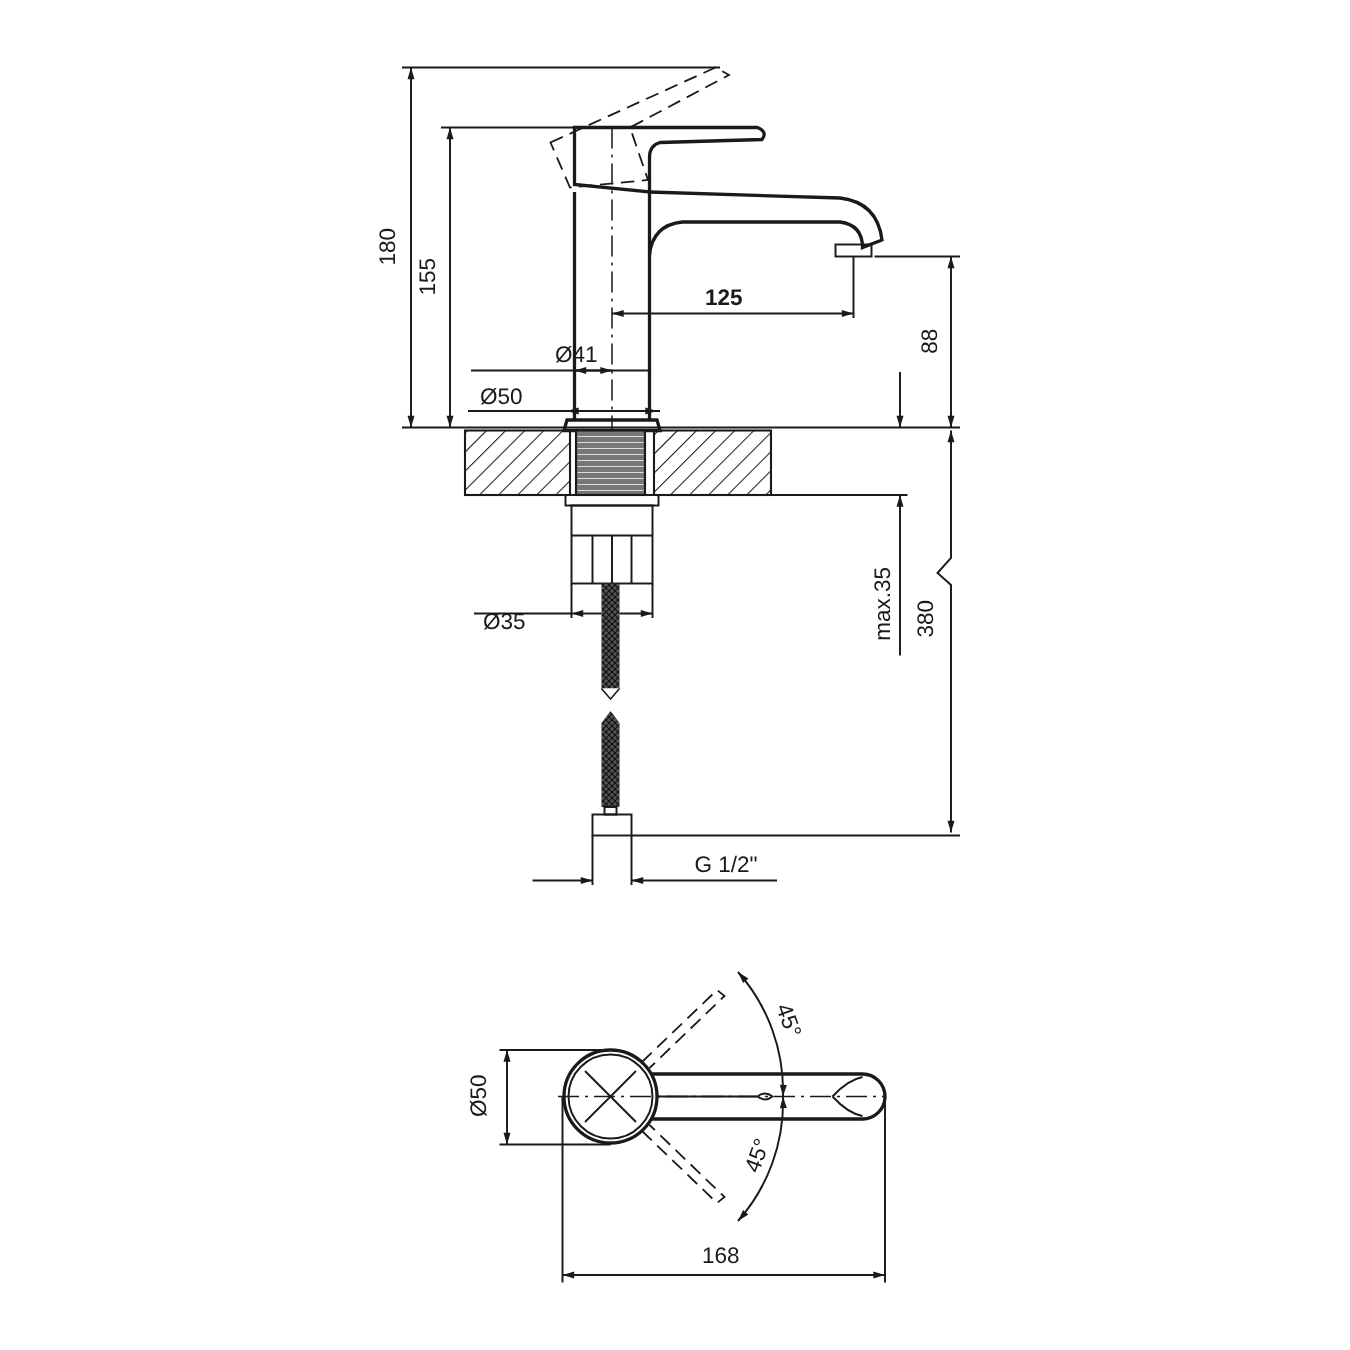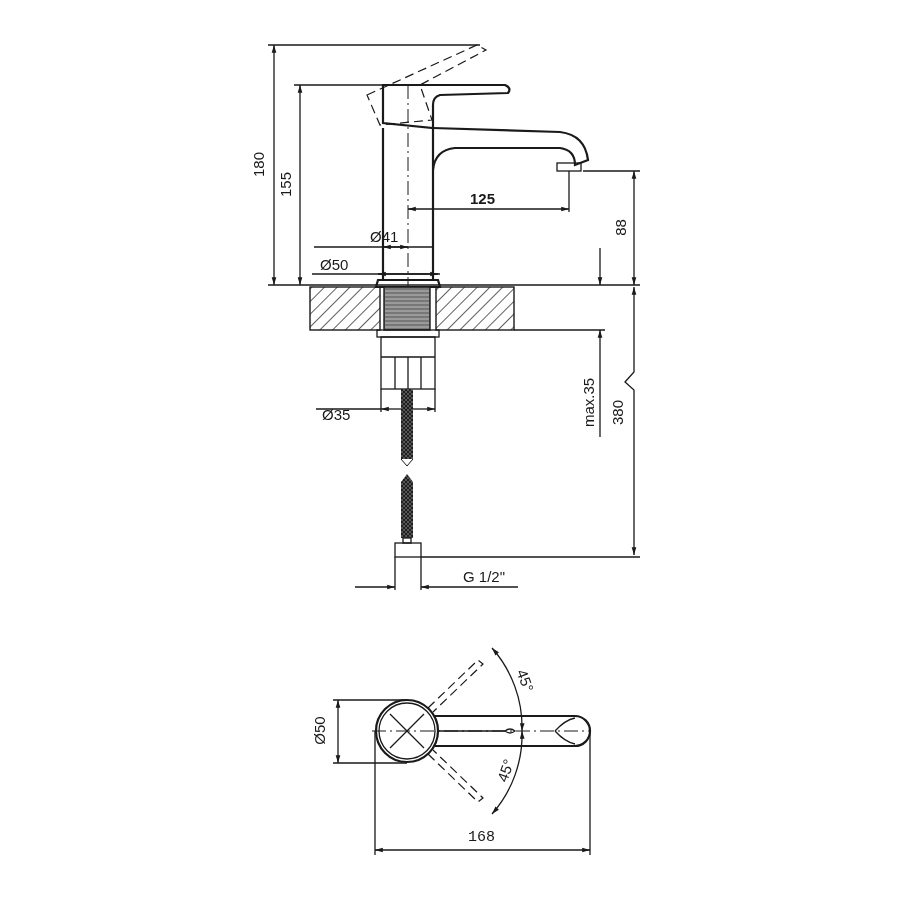--- a/index.html
+++ b/index.html
@@ -144,16 +144,16 @@
   <span class="lbl" style="left:470px;top:191px;font-weight:bold;">125</span>
   <span class="lbl rot" style="left:612px;top:220px;">88</span>
   <span class="lbl" style="left:322px;top:229px;margin-left:48px;">Ø41</span>
   <span class="lbl" style="left:320px;top:257px;">Ø50</span>
   <span class="lbl" style="left:322px;top:391px;margin-top:16px;">Ø35</span>
   <span class="lbl rot" style="left:564px;top:395px;">max.35</span>
   <span class="lbl rot" style="left:605px;top:405px;">380</span>
   <span class="lbl" style="left:463px;top:569px;">G 1/2"</span>
 
   <span class="lbl rot" style="left:305px;top:723px;">Ø50</span>
-  <span class="lbl" style="left:468px;top:830px;font-family:Liberation Mono, monospace;">168</span>
+  <span class="lbl" style="left:468px;top:830px;">168</span>
   <span class="lbl" style="left:514px;top:673px;transform:rotate(70deg);">45°</span>
   <span class="lbl" style="left:494px;top:763px;transform:rotate(-70deg);">45°</span>
 </div>
 
 </body></html>

